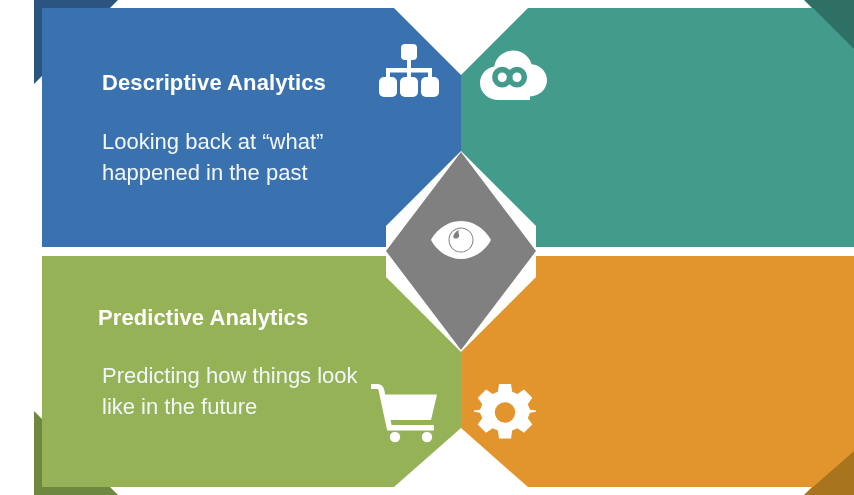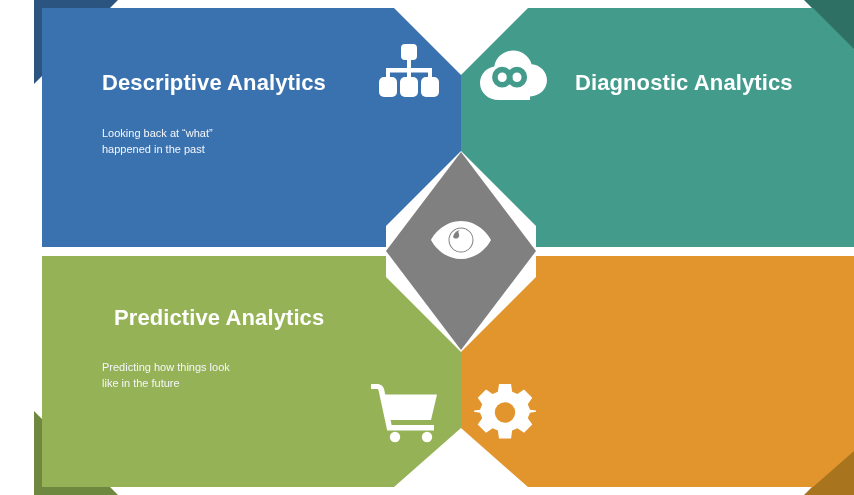--- a/index.html
+++ b/index.html
@@ -30,40 +30,40 @@
   }
   .q-title {
     font-size:22px;
     font-weight:bold;
     color:#ffffff;
     letter-spacing:0.1px;
     white-space:nowrap;
     line-height:1.1;
   }
   .q-desc {
-    font-size:11px;
+    font-size:22px;
     font-weight:normal;
     color:#f4f7fa;
     line-height:1.42;
     white-space:pre-line;
   }
   .q-desc b { font-weight:bold; color:#ffffff; }
 
   
   #q-descriptive-title { left:68px; top:71px; }
   #q-descriptive-desc  { left:68px; top:126px; }
   #icon-hierarchy      { left:344px; top:44px; width:62px; height:58px; }
 
   
   #q-diagnostic-title  { left:541px; top:71px; }
   #q-diagnostic-desc   { left:540px; top:126px; width:250px; text-align:right; }
   #icon-cloud          { left:445px; top:46px; width:70px; height:56px; }
 
   
-  #q-predictive-title  { left:80px; top:306px; }
+  #q-predictive-title  { left:64px; top:306px; }
   #q-predictive-desc   { left:68px; top:360px; }
   #icon-cart           { left:334px; top:381px; width:72px; height:62px; }
 
   
   #q-prescriptive-title{ left:527px; top:306px; }
   #q-prescriptive-desc { left:518px; top:360px; }
   #icon-gear           { left:440px; top:382px; width:62px; height:62px; }
 
   .icon-wrap { position:absolute; pointer-events:auto; }
   .icon-wrap svg { display:block; width:100%; height:100%; }
@@ -113,21 +113,20 @@
         <rect x="8" y="24" width="46" height="4.5" fill="#ffffff"></rect>
         <rect x="8" y="24" width="4" height="10" fill="#ffffff"></rect>
         <rect x="29" y="24" width="4" height="10" fill="#ffffff"></rect>
         <rect x="50" y="24" width="4" height="10" fill="#ffffff"></rect>
         <rect x="1" y="33" width="18" height="20" rx="5" fill="#ffffff"></rect>
         <rect x="22" y="33" width="18" height="20" rx="5" fill="#ffffff"></rect>
         <rect x="43" y="33" width="18" height="20" rx="5" fill="#ffffff"></rect>
       </svg>
     </div>
 
-    <div class="quadrant-content q-title" id="q-diagnostic-title">Diagnostic Analytics</div>
 
     <div class="icon-wrap" id="icon-cloud">
       <svg viewBox="0 0 70 56" xmlns="http://www.w3.org/2000/svg">
         <path fill="#ffffff" d="
           M20,54 C9,54 1,46.5 1,37 C1,28.5 7.2,21.6 15.3,20.4
           C16.6,11.4 24.6,4.5 34.2,4.5 C43,4.5 50.5,10.3 52.6,18.2
           C61.3,18.9 68,25.8 68,34.3 C68,43.2 60.4,50.4 51,50.4
           L51,54 Z"></path>
         <g fill="none" stroke="#439b8b" stroke-width="5.6" stroke-linecap="round">
           <path d="M30.6,31.2 C30.6,26.8 27.2,23.6 23.2,23.6

